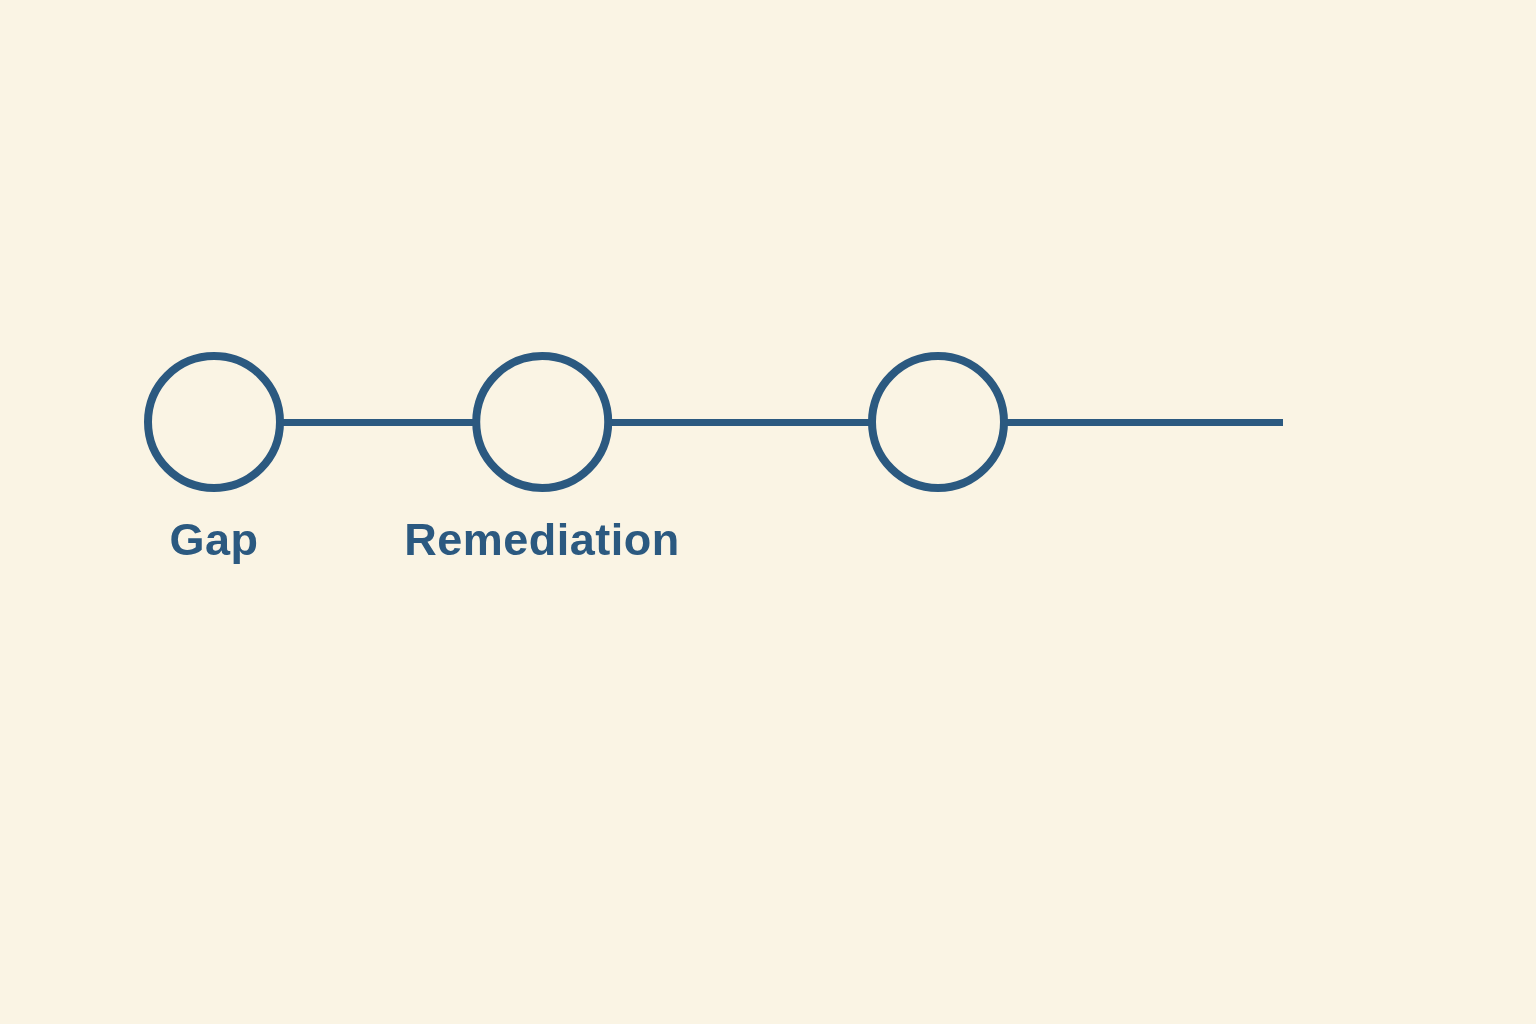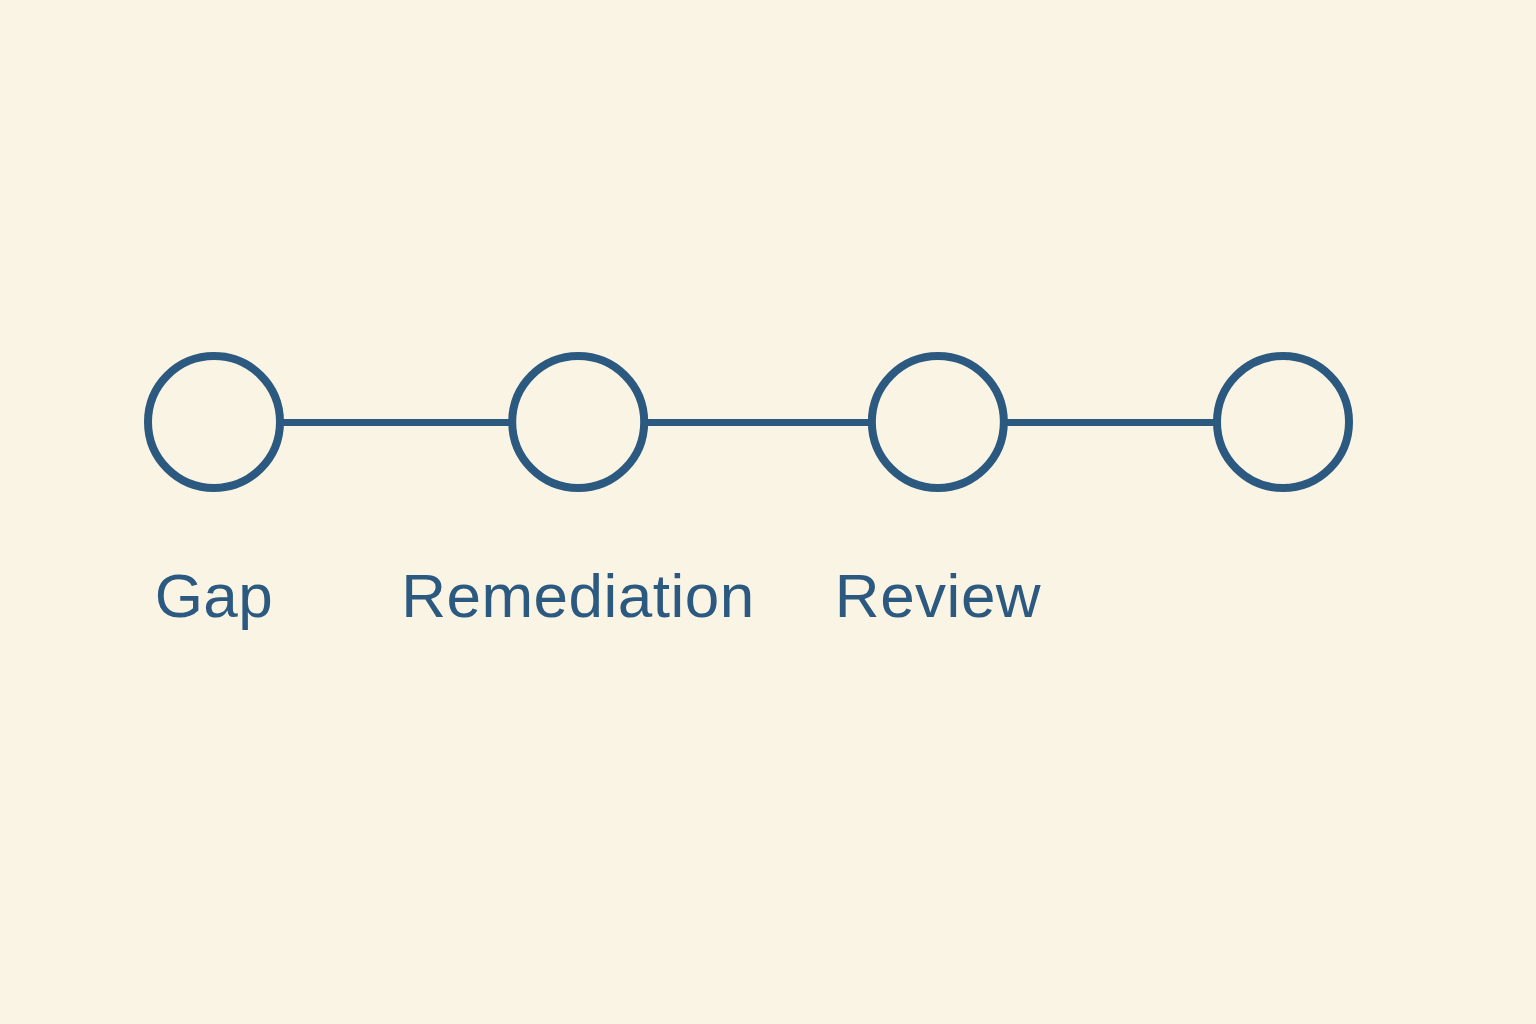--- a/index.html
+++ b/index.html
@@ -39,34 +39,34 @@
   .step {
     position: absolute;
     top: 352px;
     transform: translateX(-50%);
     display: flex;
     flex-direction: column;
     align-items: center;
     z-index: 2;
   }
   .step:nth-of-type(2) { left: 214px; }
-  .step:nth-of-type(3) { left: 578px; align-items: center; }
+  .step:nth-of-type(3) { left: 542px; align-items: center; }
   .step:nth-of-type(4) { left: 938px; }
   .step:nth-of-type(5) { left: 1283px; }
   .step-circle {
     width: 140px;
     height: 140px;
     border: 8px solid var(--ink);
     border-radius: 50%;
     background: var(--bg);
   }
   .step-label {
-    margin-top: 68px;
-    font-size: 62px;
-    font-weight: 400;
+    margin-top: 22px;
+    font-size: 45px;
+    font-weight: 700;
     letter-spacing: 0.5px;
     color: var(--ink);
     white-space: nowrap;
   }
 </style>
 </head>
 <body>
 
 <div class="canvas">
   <div class="diagram">
@@ -76,23 +76,19 @@
     <div class="step">
       <div class="step-circle"></div>
       <div class="step-label">Gap</div>
     </div>
 
     <div class="step">
       <div class="step-circle"></div>
       <div class="step-label">Remediation</div>
     </div>
 
-    <div class="step">
-      <div class="step-circle"></div>
-      <div class="step-label">Review</div>
-    </div>
 
     <div class="step">
       <div class="step-circle"></div>
     </div>
 
   </div>
 </div>
 
 </body></html>

